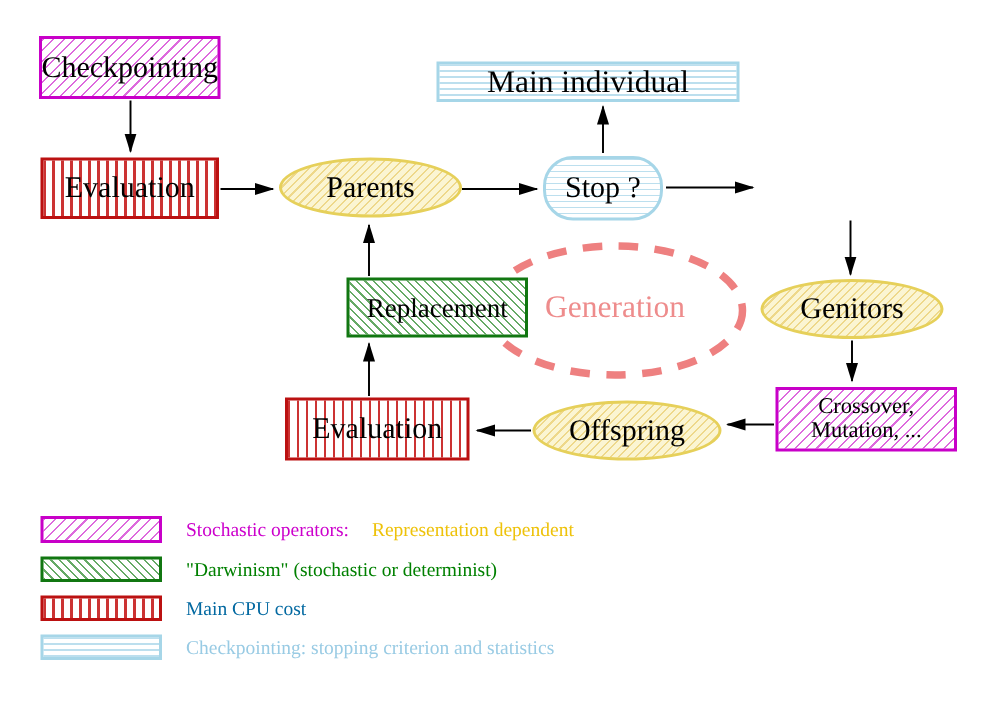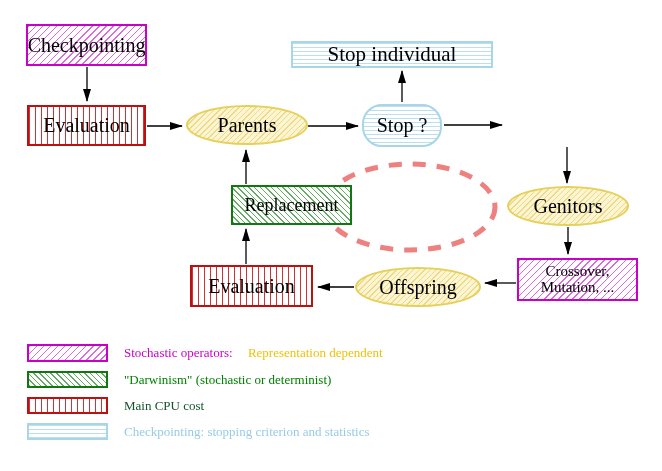--- a/index.html
+++ b/index.html
@@ -36,21 +36,21 @@
   .generation-label{
     position:absolute;left:325px;top:192px;width:170px;text-align:center;
     color:#ee8c8c;font-size:21px;z-index:2;background:transparent;
   }
   .legend-row{position:absolute;display:flex;align-items:center;z-index:2;}
   .swatch{width:81px;height:17px;box-sizing:border-box;flex:0 0 auto;}
   .legend-text{margin-left:16px;font-size:13px;white-space:nowrap;}
   .c-magenta{color:#cc00cc;}
   .c-gold{color:#eec20a;margin-left:12px;}
   .c-green{color:#008000;}
-  .c-red{color:#14532d;}
+  .c-red{color:#0369a1;}
   .c-cyan{color:#99cbe4;}
   .small-text{font-size:15px;}
   .mid-text{font-size:18px;}
   .bi-text{font-size:21px;}
 </style>
 </head>
 <body>
 
 <div id="canvas">
 
@@ -84,21 +84,21 @@
 
   <div class="node ellipse-yellow" style="left:186px;top:105px;width:122px;height:40px;">
     <span>Parents</span>
   </div>
 
   <div class="node stripe-cyan rounded" style="left:362px;top:104px;width:80px;height:43px;">
     <span>Stop ?</span>
   </div>
 
   <div class="node stripe-cyan bi-text" style="left:291px;top:41px;width:202px;height:27px;">
-    <span>Stop individual</span>
+    <span>Main individual</span>
   </div>
 
 
   <div class="node ellipse-yellow" style="left:507px;top:186px;width:122px;height:40px;">
     <span>Genitors</span>
   </div>
 
   <div class="node hatch-magenta small-text" style="left:517px;top:258px;width:121px;height:43px;">
     <span>
       <span style="display:block;">Crossover,</span>
@@ -111,20 +111,21 @@
   </div>
 
   <div class="node stripe-red" style="left:190px;top:265px;width:123px;height:42px;">
     <span>Evaluation</span>
   </div>
 
   <div class="node hatch-green mid-text" style="left:186px;top:185px;width:121px;height:40px;margin-left:45px;">
     <span>Replacement</span>
   </div>
 
+  <div class="generation-label">Generation</div>
 
   <div class="legend-row" style="left:27px;top:344px;">
     <div class="swatch hatch-magenta" style="height:18px;"></div>
     <div class="legend-text">
       <span class="c-magenta">Stochastic operators:</span>
       <span class="c-gold">Representation dependent</span>
     </div>
   </div>
 
   <div class="legend-row" style="left:27px;top:371px;">

